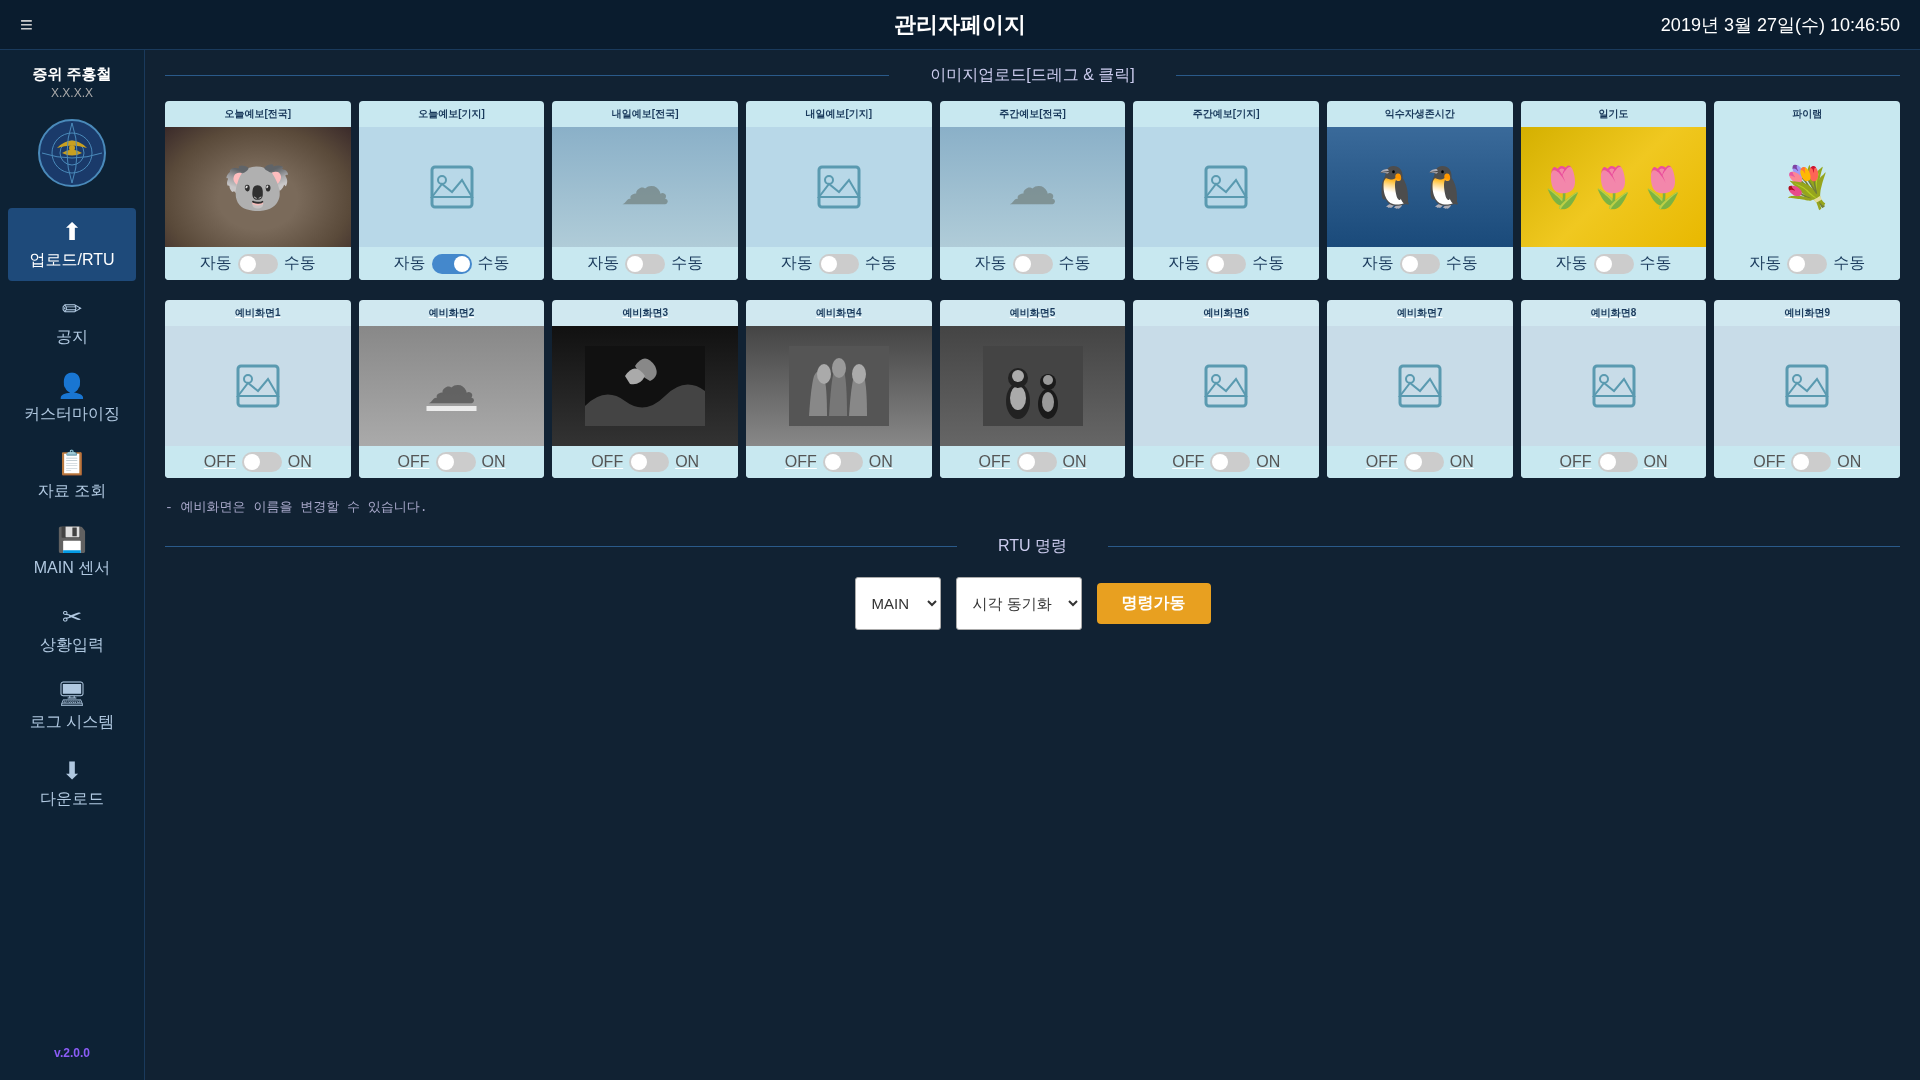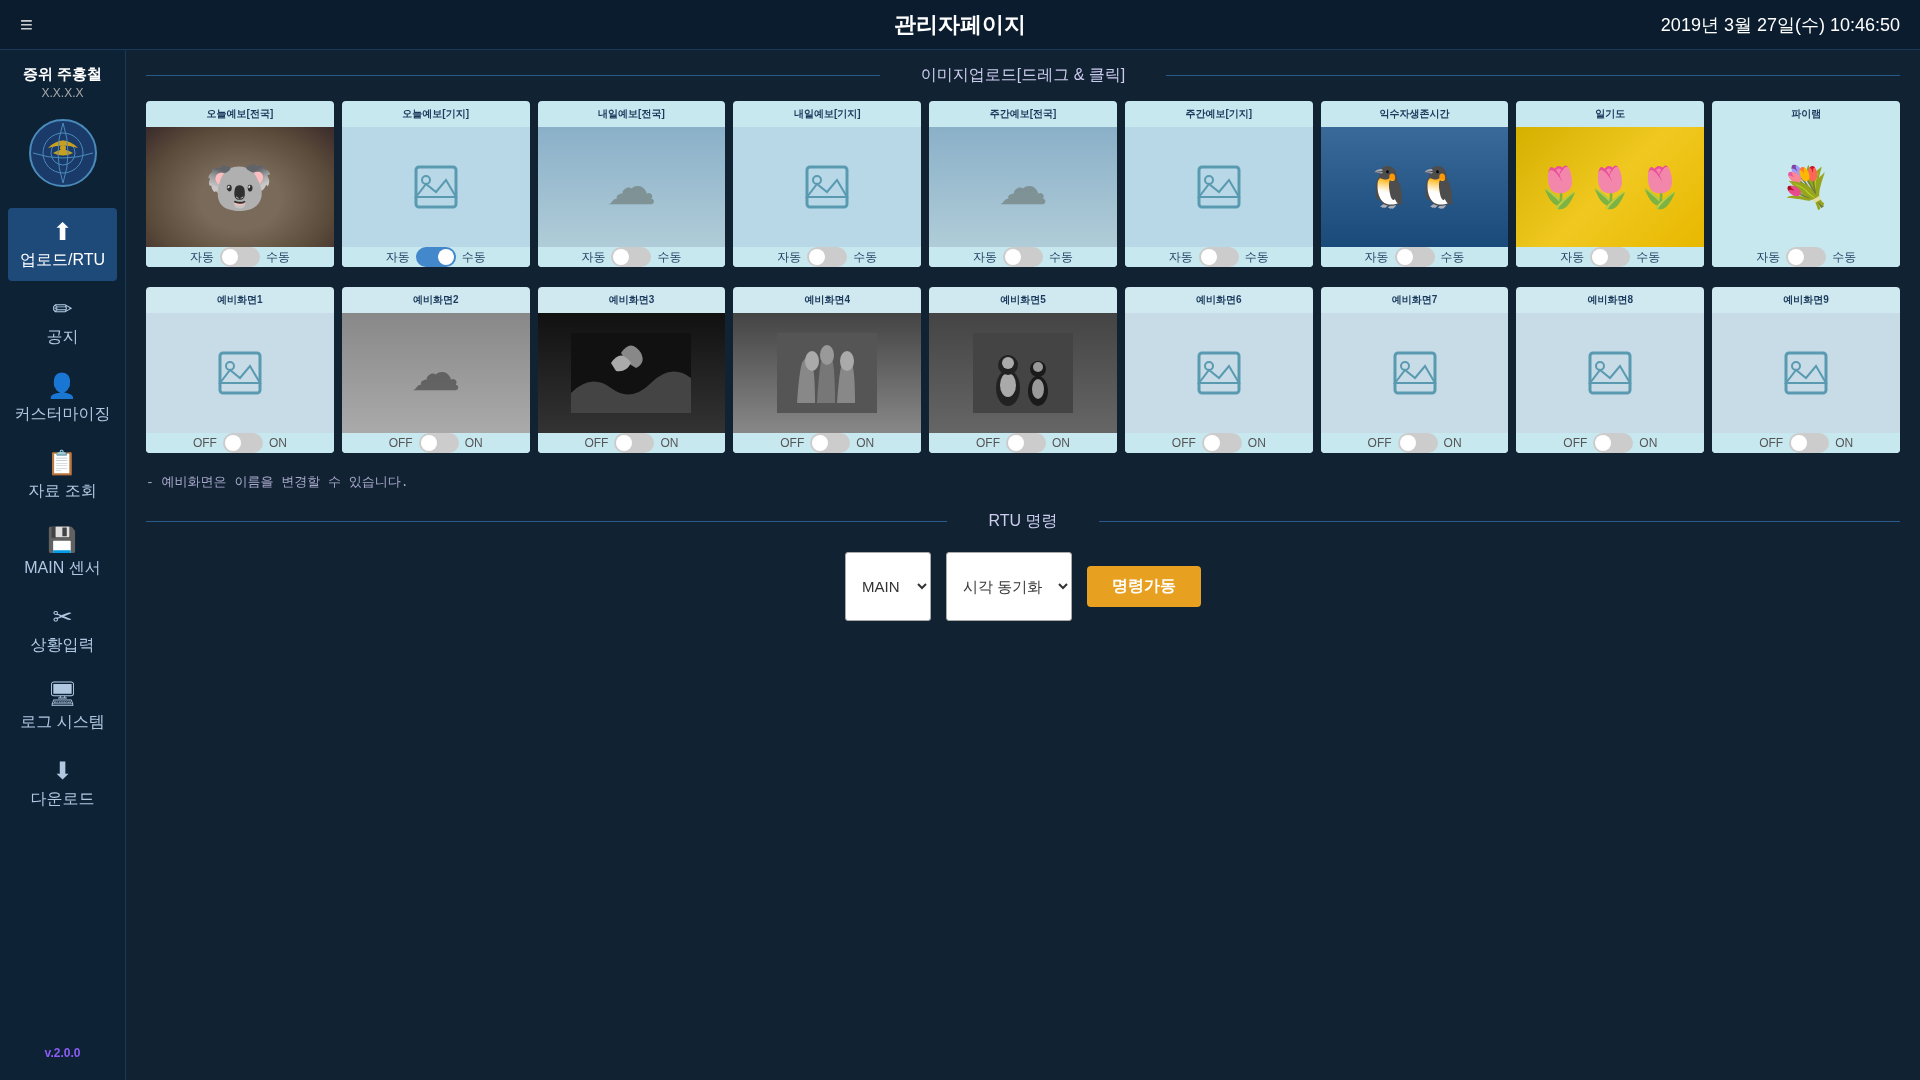--- a/index.html
+++ b/index.html
@@ -43,21 +43,21 @@
       margin-left: auto;
     }
     
     .main-layout {
       display: flex;
       flex: 1;
       overflow: hidden;
     }
     
     .sidebar {
-      width: 126px;
+      width: 145px;
       background: #0d2235;
       display: flex;
       flex-direction: column;
       align-items: center;
       padding: 15px 0;
       border-right: 1px solid #1a3a5c;
       flex-shrink: 0;
     }
     .sidebar-user {
       text-align: center;
@@ -163,25 +163,25 @@
       font-size: 10px;
       color: #1a3a5c;
       padding: 6px 4px;
       text-align: right;
       font-weight: bold;
     }
     .image-card-toggle {
       display: flex;
       align-items: center;
       gap: 6px;
-      padding: 0 8px;
+      padding: 6px 8px;
       background: #c8e8f0;
       width: 100%;
       justify-content: center;
-      font-size: 12px;
+      font-size: 16px;
       color: #1a3a5c;
     }
     .toggle-switch {
       position: relative;
       width: 40px;
       height: 20px;
       background: #ccc;
       border-radius: 10px;
       cursor: pointer;
     }
@@ -219,21 +219,21 @@
       display: flex;
       align-items: center;
       justify-content: center;
       gap: 15px;
       margin-top: 20px;
     }
     .rtu-select {
       background: #fff;
       color: #333;
       border: 1px solid #aaa;
-      padding: 24px 12px;
+      padding: 16px 12px;
       font-size: 15px;
       border-radius: 3px;
       cursor: pointer;
     }
     .rtu-btn {
       background: #e8a020;
       color: #fff;
       border: none;
       padding: 10px 25px;
       font-size: 16px;
@@ -322,20 +322,21 @@
       width: 100%;
       height: 120px;
       background: #b8d8e8;
       display: flex;
       align-items: center;
       justify-content: center;
     }
     
     .preview-card {
       background: #d0e8f0;
+      text-decoration: underline;
     }
     .off-label { color: #555; }
     .on-label { color: #555; }
   </style>
 </head>
 <body>
 
 <div class="header">
   <span class="header-menu-icon">≡</span>
   <span class="header-title">관리자페이지</span>

